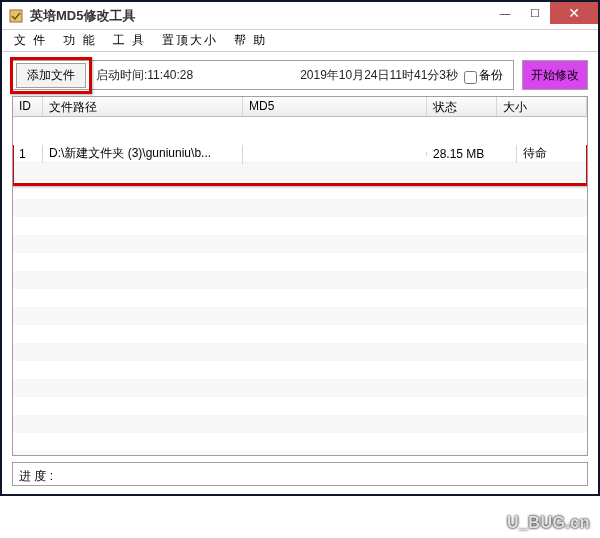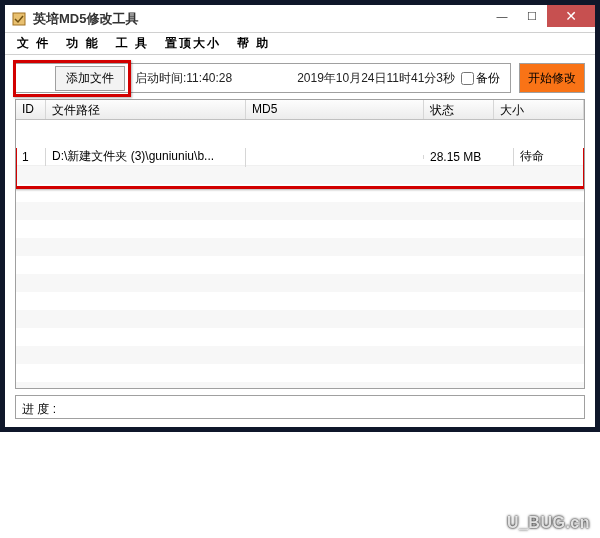--- a/index.html
+++ b/index.html
@@ -7,22 +7,22 @@
   font-family: "Microsoft YaHei", SimSun, Arial, sans-serif;
   font-size: 12px;
   background: #fff;
   width: 600px;
   height: 538px;
   overflow: hidden;
   position: relative;
 }
 .window {
   width: 600px;
-  height: 432px;
-  border: 5px solid #0f172a;
+  height: 496px;
+  border: 2px solid #0f172a;
   background: #fff;
   display: flex;
   flex-direction: column;
 }
 .titlebar {
   height: 28px;
   background: #fff;
   border-bottom: 1px solid #d0d0d0;
   display: flex;
   align-items: center;
@@ -66,21 +66,20 @@
   font-size: 14px;
   width: 48px;
 }
 .menubar {
   height: 22px;
   background: #fff;
   display: flex;
   align-items: center;
   padding: 0 4px;
   border-bottom: 1px solid #d0d0d0;
-  font-weight: bold;
 }
 .menu-item {
   padding: 2px 8px;
   cursor: pointer;
   letter-spacing: 2px;
 }
 .toolbar-area {
   padding: 8px 10px 6px 10px;
   display: flex;
   align-items: center;
@@ -98,45 +97,44 @@
 .add-file-wrap {
   position: relative;
   margin-left: 3px;
 }
 .add-file-btn {
   border: 1px solid #a0a0a0;
   background: #f3f3f3;
   padding: 3px 10px;
   cursor: pointer;
   font-size: 12px;
-  margin-left: 36px;
 }
 .highlight-red-btn {
   position: absolute;
   top: -6px; left: -6px; right: -6px; bottom: -6px;
   border: 3px solid #d20000;
   pointer-events: none;
   box-shadow: 1px 1px 2px rgba(0,0,0,0.3);
 }
 .toolbar-text {
   margin-left: 10px;
   font-size: 12px;
   color: #222;
 }
 .spacer { flex: 1; }
 .backup-check {
   display: flex;
-  align-items: center;
+  align-items: flex-end;
   gap: 2px;
   margin: 0 6px;
 }
 .backup-check input { width: 13px; height: 13px; }
 .start-btn {
   border: 1px solid #a0a0a0;
-  background: #f97316;
+  background: #d946ef;
   padding: 4px 8px;
   cursor: pointer;
   font-size: 12px;
   margin-left: 4px;
   height: 30px;
 }
 .list-area {
   flex: 1;
   margin: 0 10px 6px 10px;
   border: 1px solid #a0a0a0;

